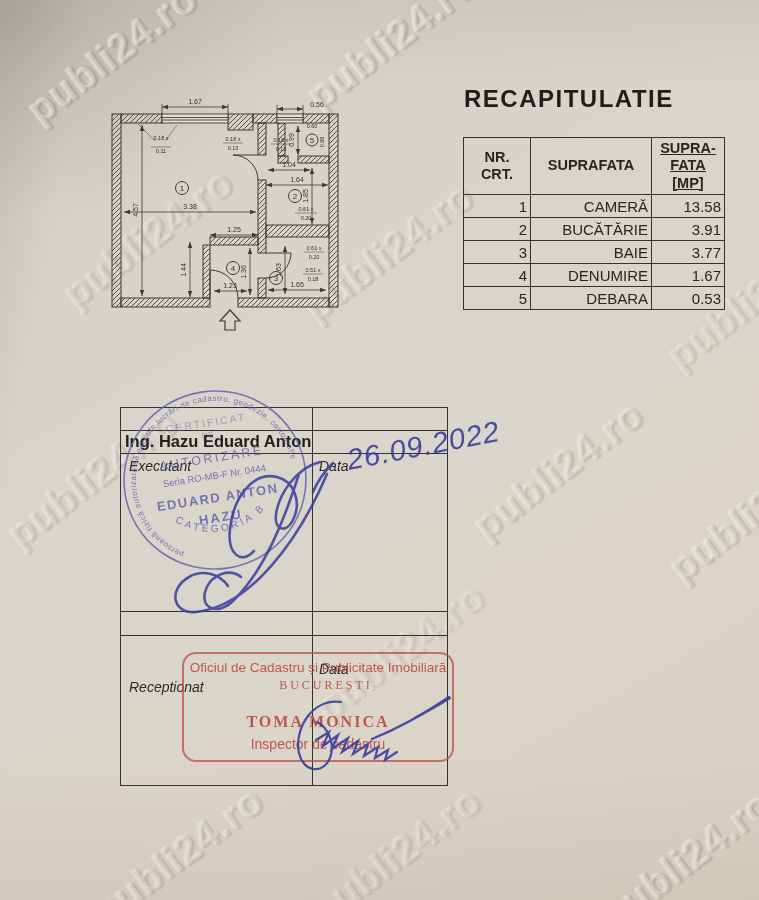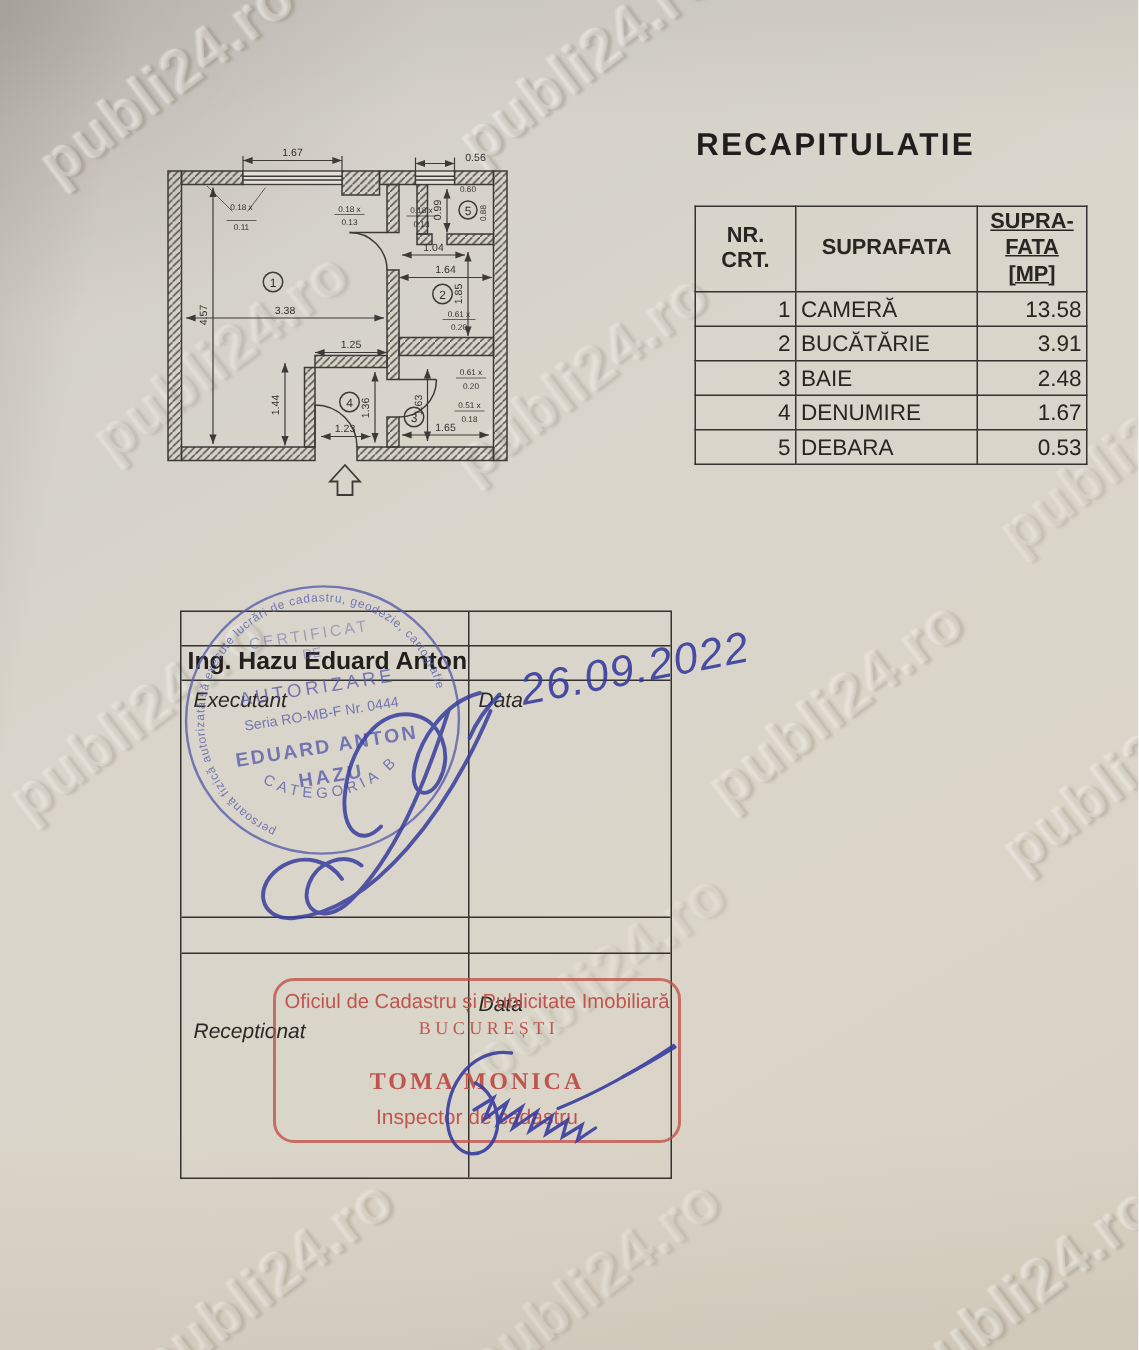--- a/index.html
+++ b/index.html
@@ -9,32 +9,32 @@
   .shade{position:absolute;inset:0;pointer-events:none;
         background:
           linear-gradient(100deg, rgba(115,108,94,0.20), rgba(115,108,94,0) 10%),
           radial-gradient(430px 320px at 1% 1%, rgba(95,88,76,0.22), rgba(95,88,76,0) 65%),
           linear-gradient(0deg, rgba(130,118,98,0.10), rgba(130,118,98,0) 16%),
           linear-gradient(180deg, rgba(120,116,108,0.10), rgba(120,116,108,0) 9%);}
   .wm{position:absolute;font-weight:800;font-size:40px;letter-spacing:1px;white-space:nowrap;
       color:rgba(247,243,234,0.33);
       text-shadow:2px 2px 2px rgba(112,102,85,0.30), -1px -1px 1px rgba(255,255,255,0.30);
       transform:translate(-50%,-50%) rotate(-37deg);pointer-events:none;}
-  .title{position:absolute;left:464px;top:85px;font-size:21px;font-weight:bold;
+  .title{position:absolute;left:464px;top:85px;font-size:24px;font-weight:bold;
          letter-spacing:1.5px;color:#1f1e1c;}
   
   table.recap{position:absolute;left:463px;top:137px;border-collapse:collapse;
               font-size:15px;color:#272622;border-radius:11px;}
   table.recap th,table.recap td{border:1.7px solid #35332f;padding:0 3px;}
   table.recap th{font-weight:bold;font-size:14.5px;white-space:pre-line;line-height:1.2;
                  text-align:center;vertical-align:middle;}
   .c-nr{width:60px;} .c-den{width:114px;} .c-sup{width:66px;text-decoration:underline;}
   tr.r{height:23px;}
   td.nr{text-align:right;padding-right:4px;}
-  td.den{text-align:left;padding-left:3px;}
+  td.den{text-align:right;padding-left:3px;}
   td.sup{text-align:right;padding-right:4px;}
   tr.hdr{height:57px;}
   tr.foot{height:24px;}
   tr.foot td{font-weight:bold;font-size:15.5px;}
   tr.foot .flabel{text-align:center;letter-spacing:.5px;}
   
   .sigbox{position:absolute;left:120px;top:407px;width:326px;height:377px;
           border:1.7px solid #34322e;}
   .sig-vline{position:absolute;left:191px;top:0;bottom:0;border-left:1.6px solid #34322e;}
   .sig-h{position:absolute;left:0;right:0;border-top:1.6px solid #34322e;}
@@ -218,21 +218,21 @@
       <td class="sup">13.58</td>
     </tr>
     <tr class="r">
       <td class="nr">2</td>
       <td class="den">BUCĂTĂRIE</td>
       <td class="sup">3.91</td>
     </tr>
     <tr class="r">
       <td class="nr">3</td>
       <td class="den">BAIE</td>
-      <td class="sup">2.48</td>
+      <td class="sup">3.77</td>
     </tr>
     <tr class="r">
       <td class="nr">4</td>
       <td class="den">DENUMIRE</td>
       <td class="sup">1.67</td>
     </tr>
     <tr class="r">
       <td class="nr">5</td>
       <td class="den">DEBARA</td>
       <td class="sup">0.53</td>

